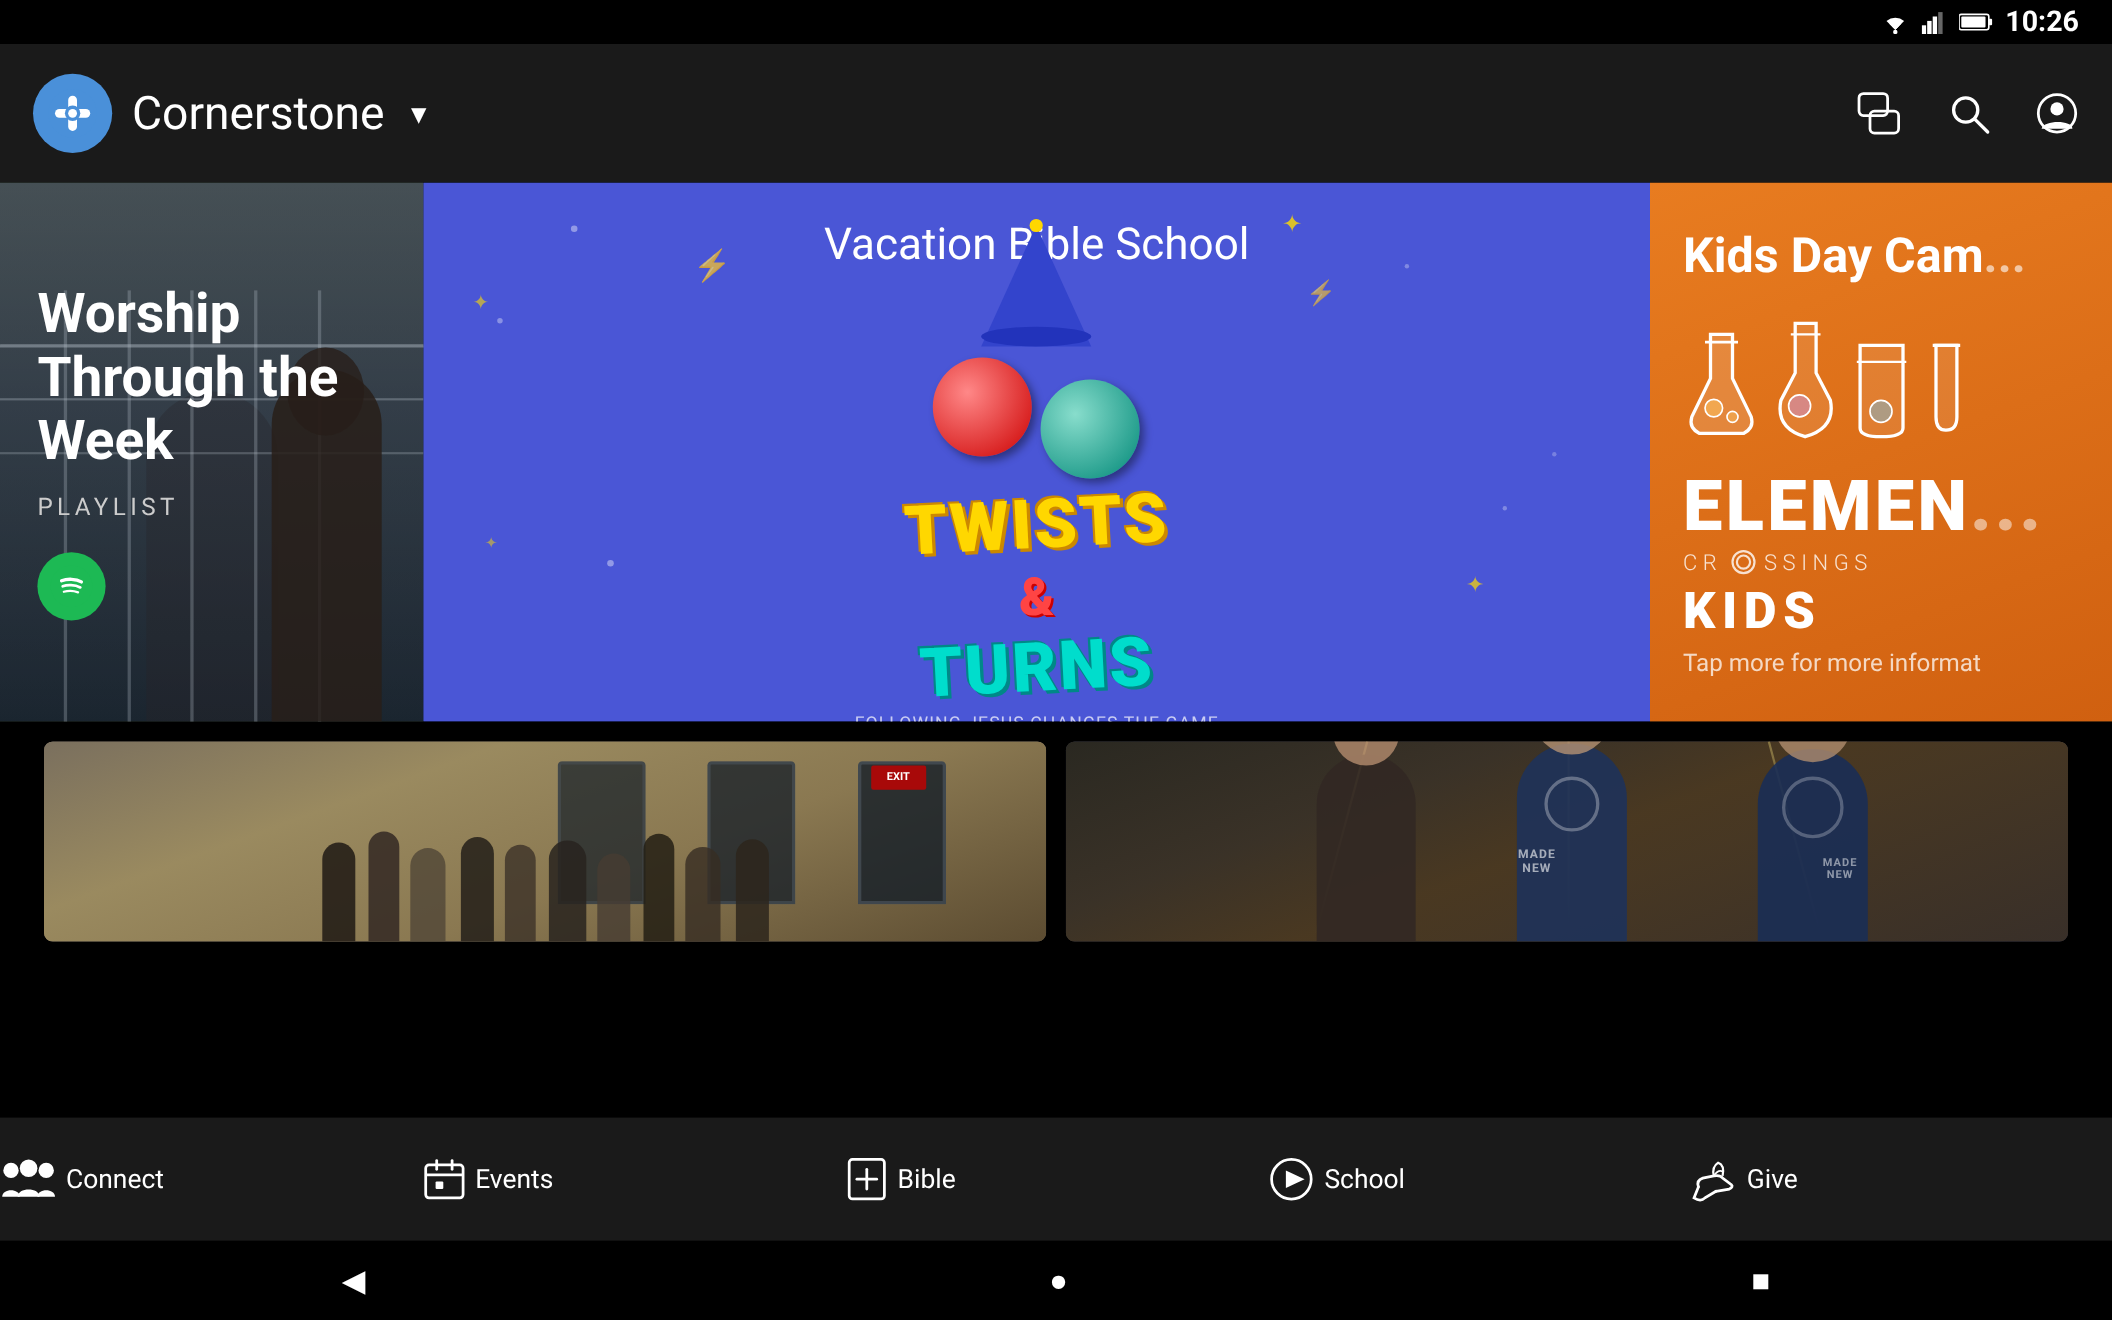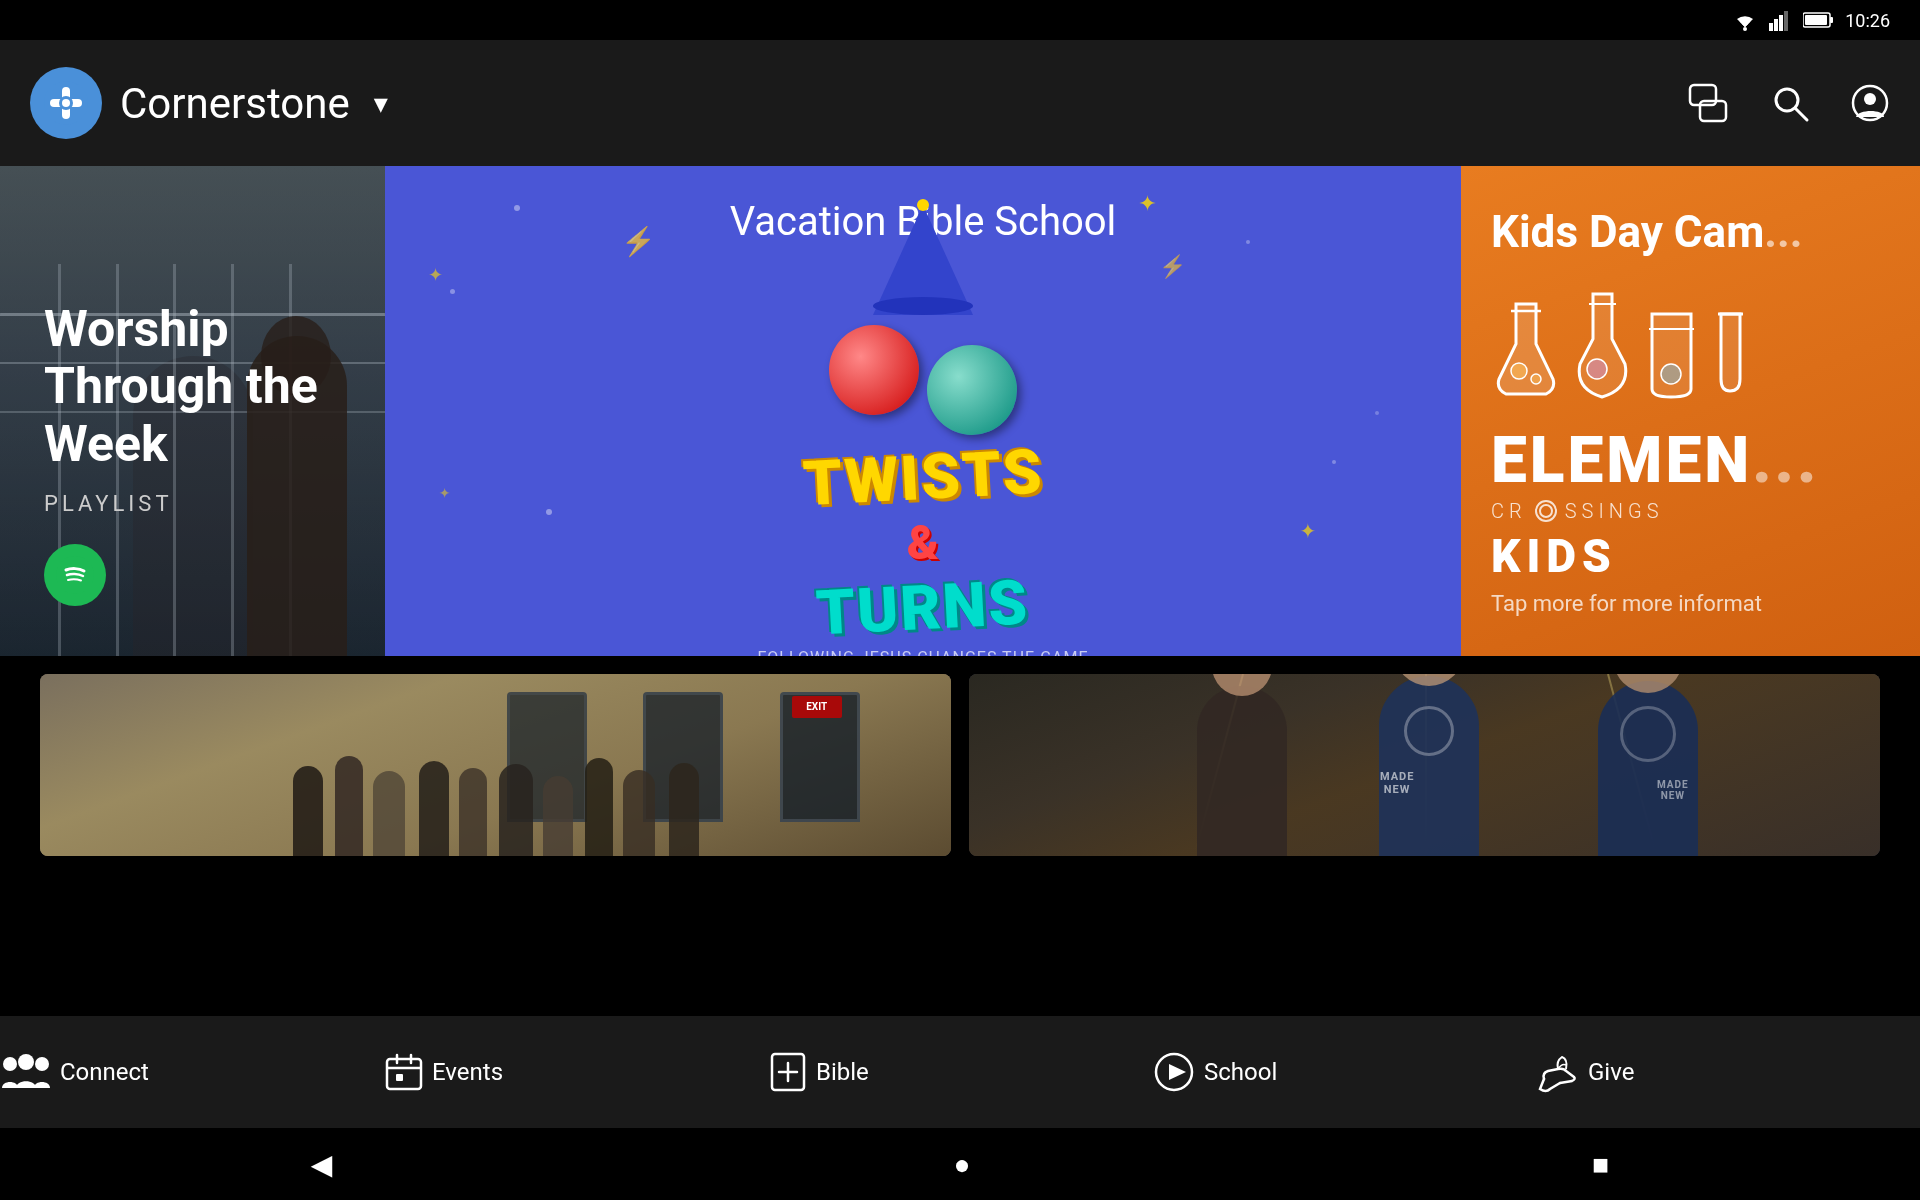--- a/index.html
+++ b/index.html
@@ -23,22 +23,22 @@
       padding: 0 30px;
       gap: 12px;
     }
     .status-icons {
       display: flex;
       align-items: center;
       gap: 10px;
     }
     .status-time {
       color: #fff;
-      font-size: 18px;
-      font-weight: 400;
+      font-size: 26px;
+      font-weight: 700;
     }
 
     
     .top-bar {
       width: 100%;
       height: 126px;
       background: #1a1a1a;
       display: flex;
       align-items: center;
       justify-content: space-between;
@@ -97,25 +97,25 @@
       overflow: hidden;
     }
     .card-worship-overlay {
       position: absolute;
       inset: 0;
       background: rgba(0,0,0,0.35);
     }
     .card-worship-content {
       position: relative;
       z-index: 2;
-      padding: 50px 44px;
+      padding: 50px 34px;
       height: 100%;
       display: flex;
       flex-direction: column;
-      justify-content: flex-end;
+      justify-content: center;
     }
     .worship-title {
       color: #fff;
       font-size: 50px;
       font-weight: 700;
       line-height: 1.15;
       margin-bottom: 18px;
     }
     .worship-label {
       color: #ccc;
@@ -170,21 +170,21 @@
       flex: 1;
       display: flex;
       align-items: center;
       justify-content: center;
       width: 100%;
       padding: 10px 0;
     }
 
     
     .card-kids {
-      width: 459px;
+      width: 420px;
       flex-shrink: 0;
       position: relative;
       background: #e07820;
       overflow: hidden;
     }
     .card-kids-bg {
       position: absolute;
       inset: 0;
       background: linear-gradient(160deg, #e87c20 0%, #d06010 100%);
     }

